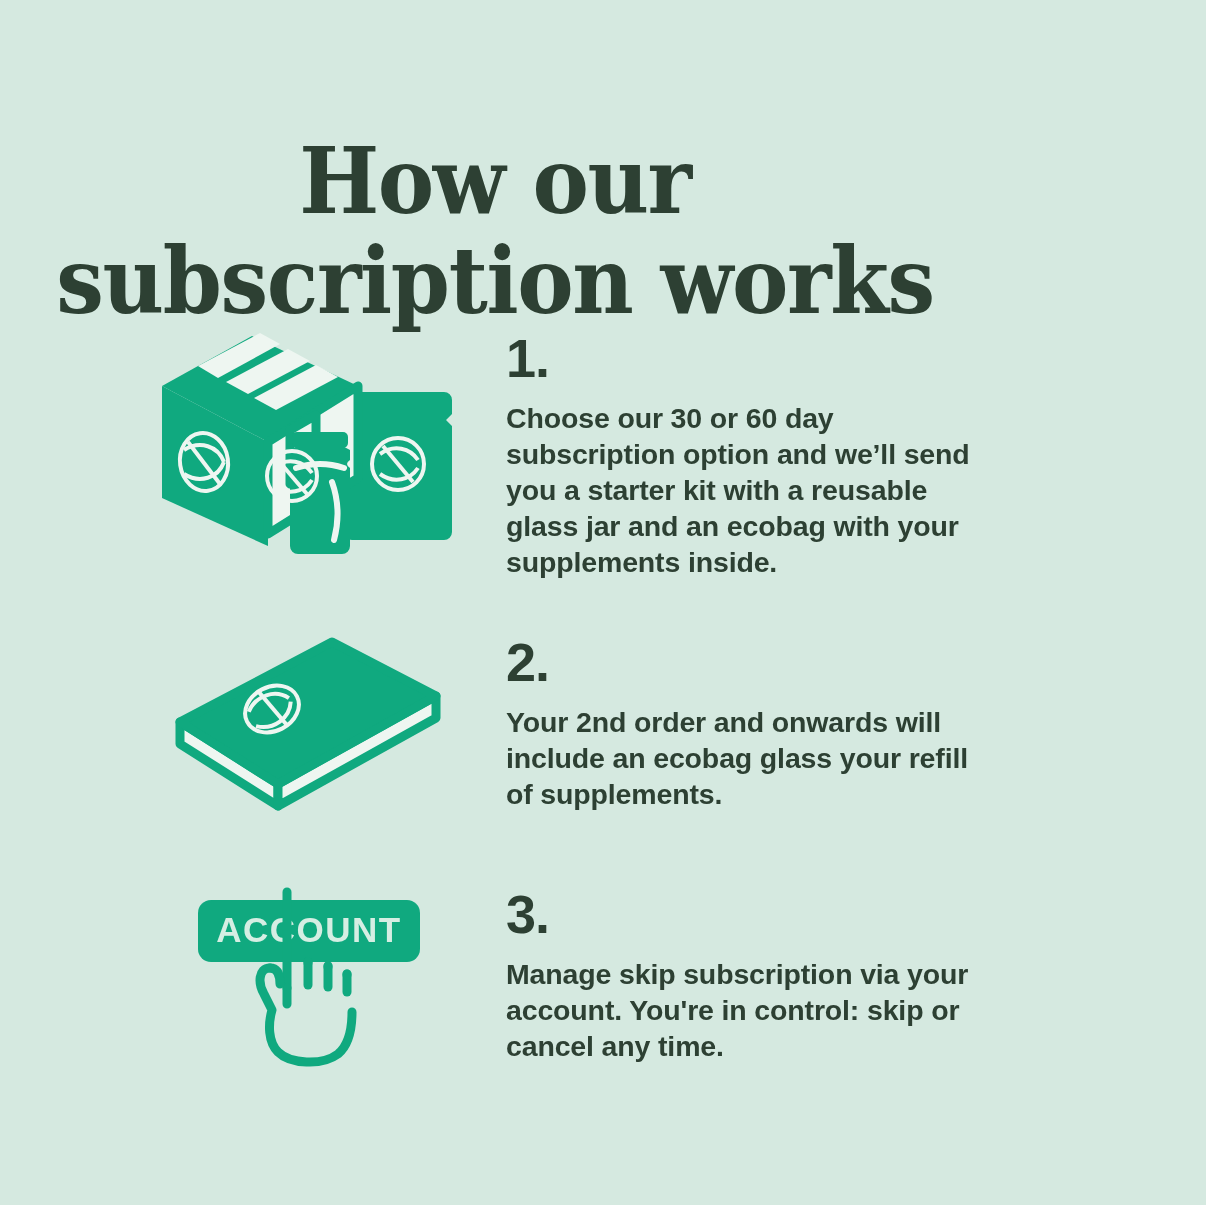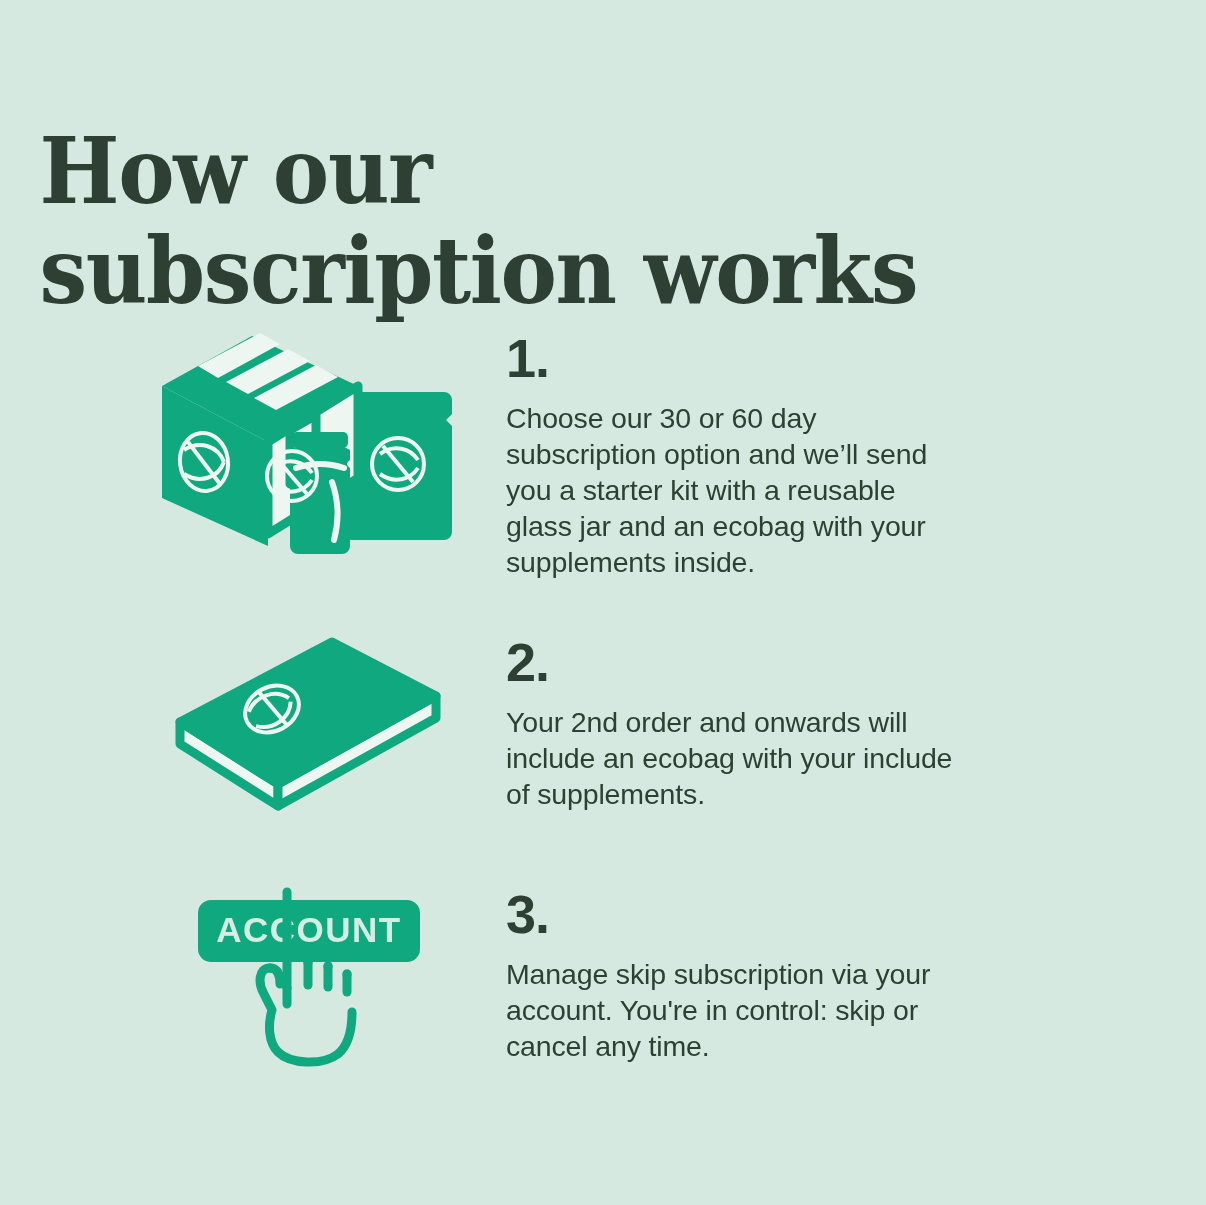--- a/index.html
+++ b/index.html
@@ -20,22 +20,23 @@
     position: relative;
     width: 1206px;
     height: 1205px;
     background: #d5e9e0;
   }
 
   
   .heading {
     position: absolute;
     left: 0;
-    top: 60px;
+    top: 70px;
     width: 990px;
+    text-align: center;
     color: #2d4033;
     font-family: "DejaVu Serif", "Liberation Serif", serif;
     font-weight: 700;
     font-size: 92px;
     line-height: 98px;
     letter-spacing: -1.5px;
   }
   .heading .line1 {
     display: block;
     transform: scaleX(0.92);
@@ -79,21 +80,21 @@
     font-weight: 700;
     font-size: 54px;
     line-height: 56px;
     letter-spacing: -1px;
     margin: 0 0 14px 0;
   }
 
   .step-body {
     color: #2d4033;
     font-family: "Liberation Sans", sans-serif;
-    font-weight: 400;
+    font-weight: 700;
     font-size: 28.5px;
     line-height: 36px;
     letter-spacing: -0.15px;
     margin: 0;
     white-space: pre-line;
   }
 
   .step-1 .copy { top: 12px; }
   .step-2 .copy { top: 14px; }
   .step-3 .copy { top: 6px; }
@@ -194,21 +195,21 @@
             <path d="M-22 8 c14 12 34 8 42 -6"></path>
             <path d="M-4 -21 l10 42"></path>
           </g>
         </g>
       </svg>
     </div>
 
     <div class="copy">
       <div class="step-num">2.</div>
       <p class="step-body">Your 2nd order and onwards will
-include an ecobag with your include
+include an ecobag glass your refill
 of supplements.</p>
     </div>
   </div>
 
   <div class="step step-3">
 
     <div class="illus">
       <svg width="250" height="190" viewBox="0 0 250 190" xmlns="http://www.w3.org/2000/svg">
 
         <g>

